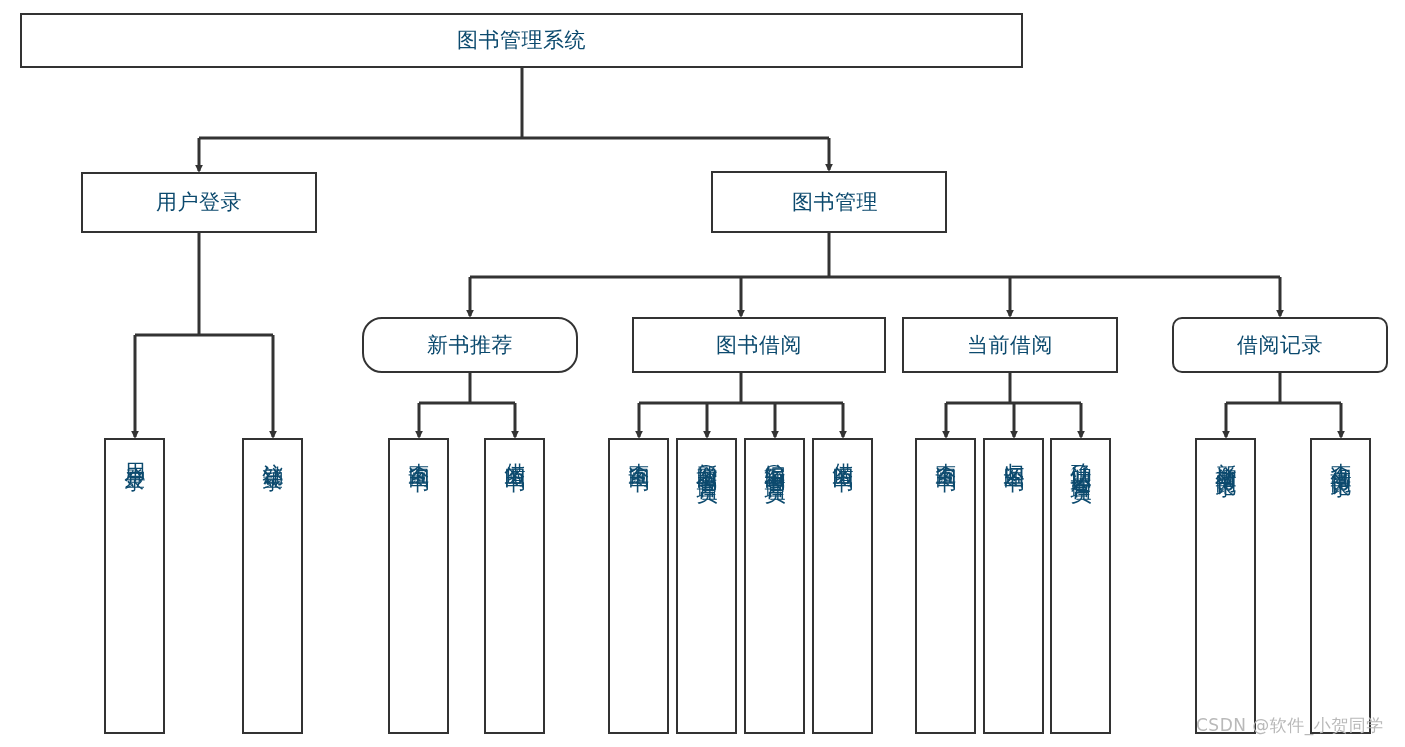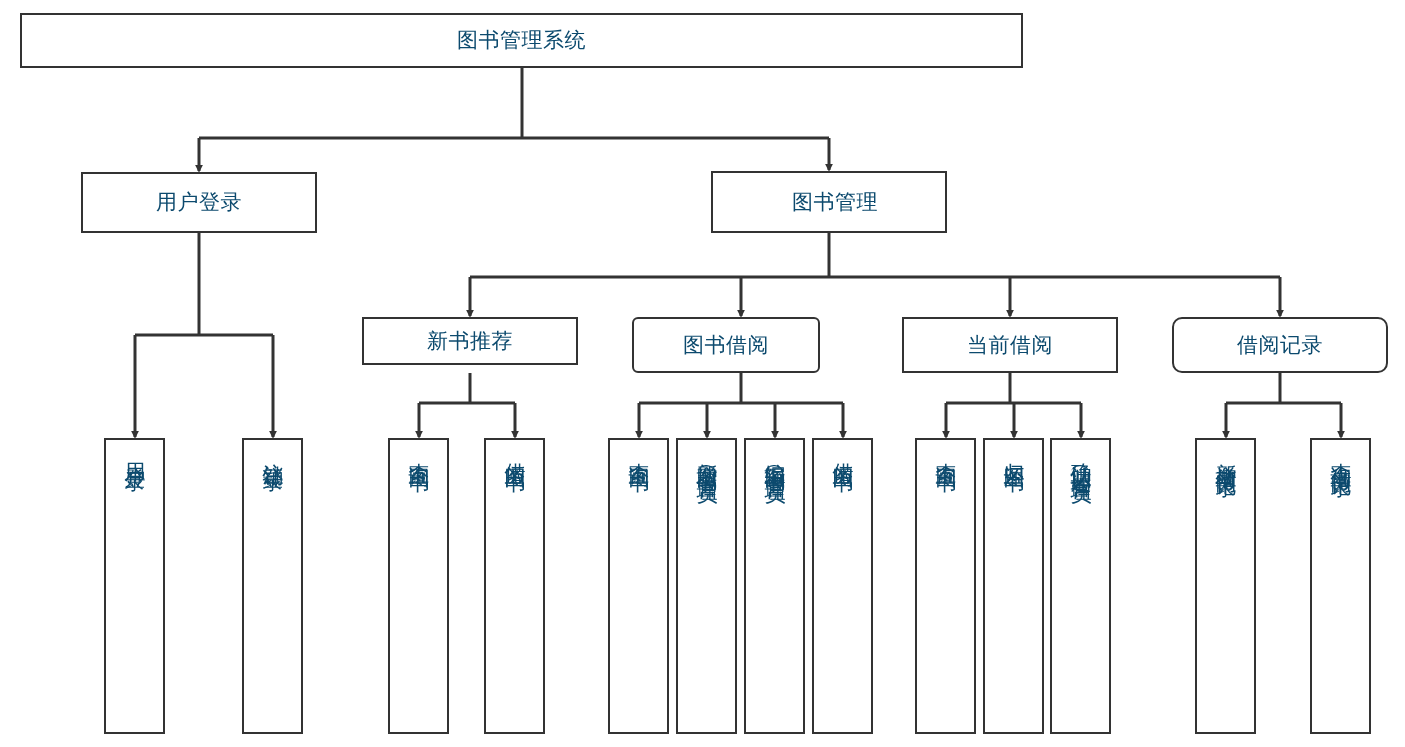--- a/index.html
+++ b/index.html
@@ -112,24 +112,24 @@
   <div id="nodes-layer">
       <div class="node horiz" style="left: 20px; top: 13px; width: 1003px; height: 55px; border-color: rgb(51, 51, 51); background: rgb(255, 255, 255);">
         <span class="node-label">图书管理系统</span>
       </div>
       <div class="node horiz" style="left: 81px; top: 172px; width: 236px; height: 61px; border-color: rgb(51, 51, 51); background: rgb(255, 255, 255);">
         <span class="node-label">用户登录</span>
       </div>
       <div class="node horiz" style="left: 711px; top: 171px; width: 236px; height: 62px; border-color: rgb(51, 51, 51); background: rgb(255, 255, 255); padding-left: 12px;">
         <span class="node-label">图书管理</span>
       </div>
-      <div class="node horiz" style="left: 362px; top: 317px; width: 216px; height: 48px; border-color: rgb(51, 51, 51); background: rgb(255, 255, 255);">
+      <div class="node horiz" style="left: 362px; top: 317px; width: 216px; height: 56px; border-color: rgb(51, 51, 51); background: rgb(255, 255, 255); border-radius: 20px;">
         <span class="node-label">新书推荐</span>
       </div>
-      <div class="node horiz" style="left: 632px; top: 317px; width: 188px; height: 56px; border-color: rgb(51, 51, 51); background: rgb(255, 255, 255); border-radius: 6px;">
+      <div class="node horiz" style="left: 632px; top: 317px; width: 254px; height: 56px; border-color: rgb(51, 51, 51); background: rgb(255, 255, 255);">
         <span class="node-label">图书借阅</span>
       </div>
       <div class="node horiz" style="left: 902px; top: 317px; width: 216px; height: 56px; border-color: rgb(51, 51, 51); background: rgb(255, 255, 255);">
         <span class="node-label">当前借阅</span>
       </div>
       <div class="node horiz" style="left: 1172px; top: 317px; width: 216px; height: 56px; border-color: rgb(51, 51, 51); background: rgb(255, 255, 255); border-radius: 10px;">
         <span class="node-label">借阅记录</span>
       </div>
       <div class="node vert" style="left: 104px; top: 438px; width: 61px; height: 296px; border-color: rgb(51, 51, 51); background: rgb(255, 255, 255);">
         <span class="node-label">用户登录</span>
@@ -164,13 +164,14 @@
       <div class="node vert" style="left: 1050px; top: 438px; width: 61px; height: 296px; border-color: rgb(51, 51, 51); background: rgb(255, 255, 255);">
         <span class="node-label">确认归还（管理员）</span>
       </div>
       <div class="node vert" style="left: 1195px; top: 438px; width: 61px; height: 296px; border-color: rgb(51, 51, 51); background: rgb(255, 255, 255);">
         <span class="node-label">新增借阅记录</span>
       </div>
       <div class="node vert" style="left: 1310px; top: 438px; width: 61px; height: 296px; border-color: rgb(51, 51, 51); background: rgb(255, 255, 255);">
         <span class="node-label">查询借阅记录</span>
       </div>
     </div>
+  <div class="watermark" style="left: 1196px; top: 714px; color: rgb(185, 185, 185);">CSDN @软件_小贺同学</div>
 </div>
 
 </body></html>

